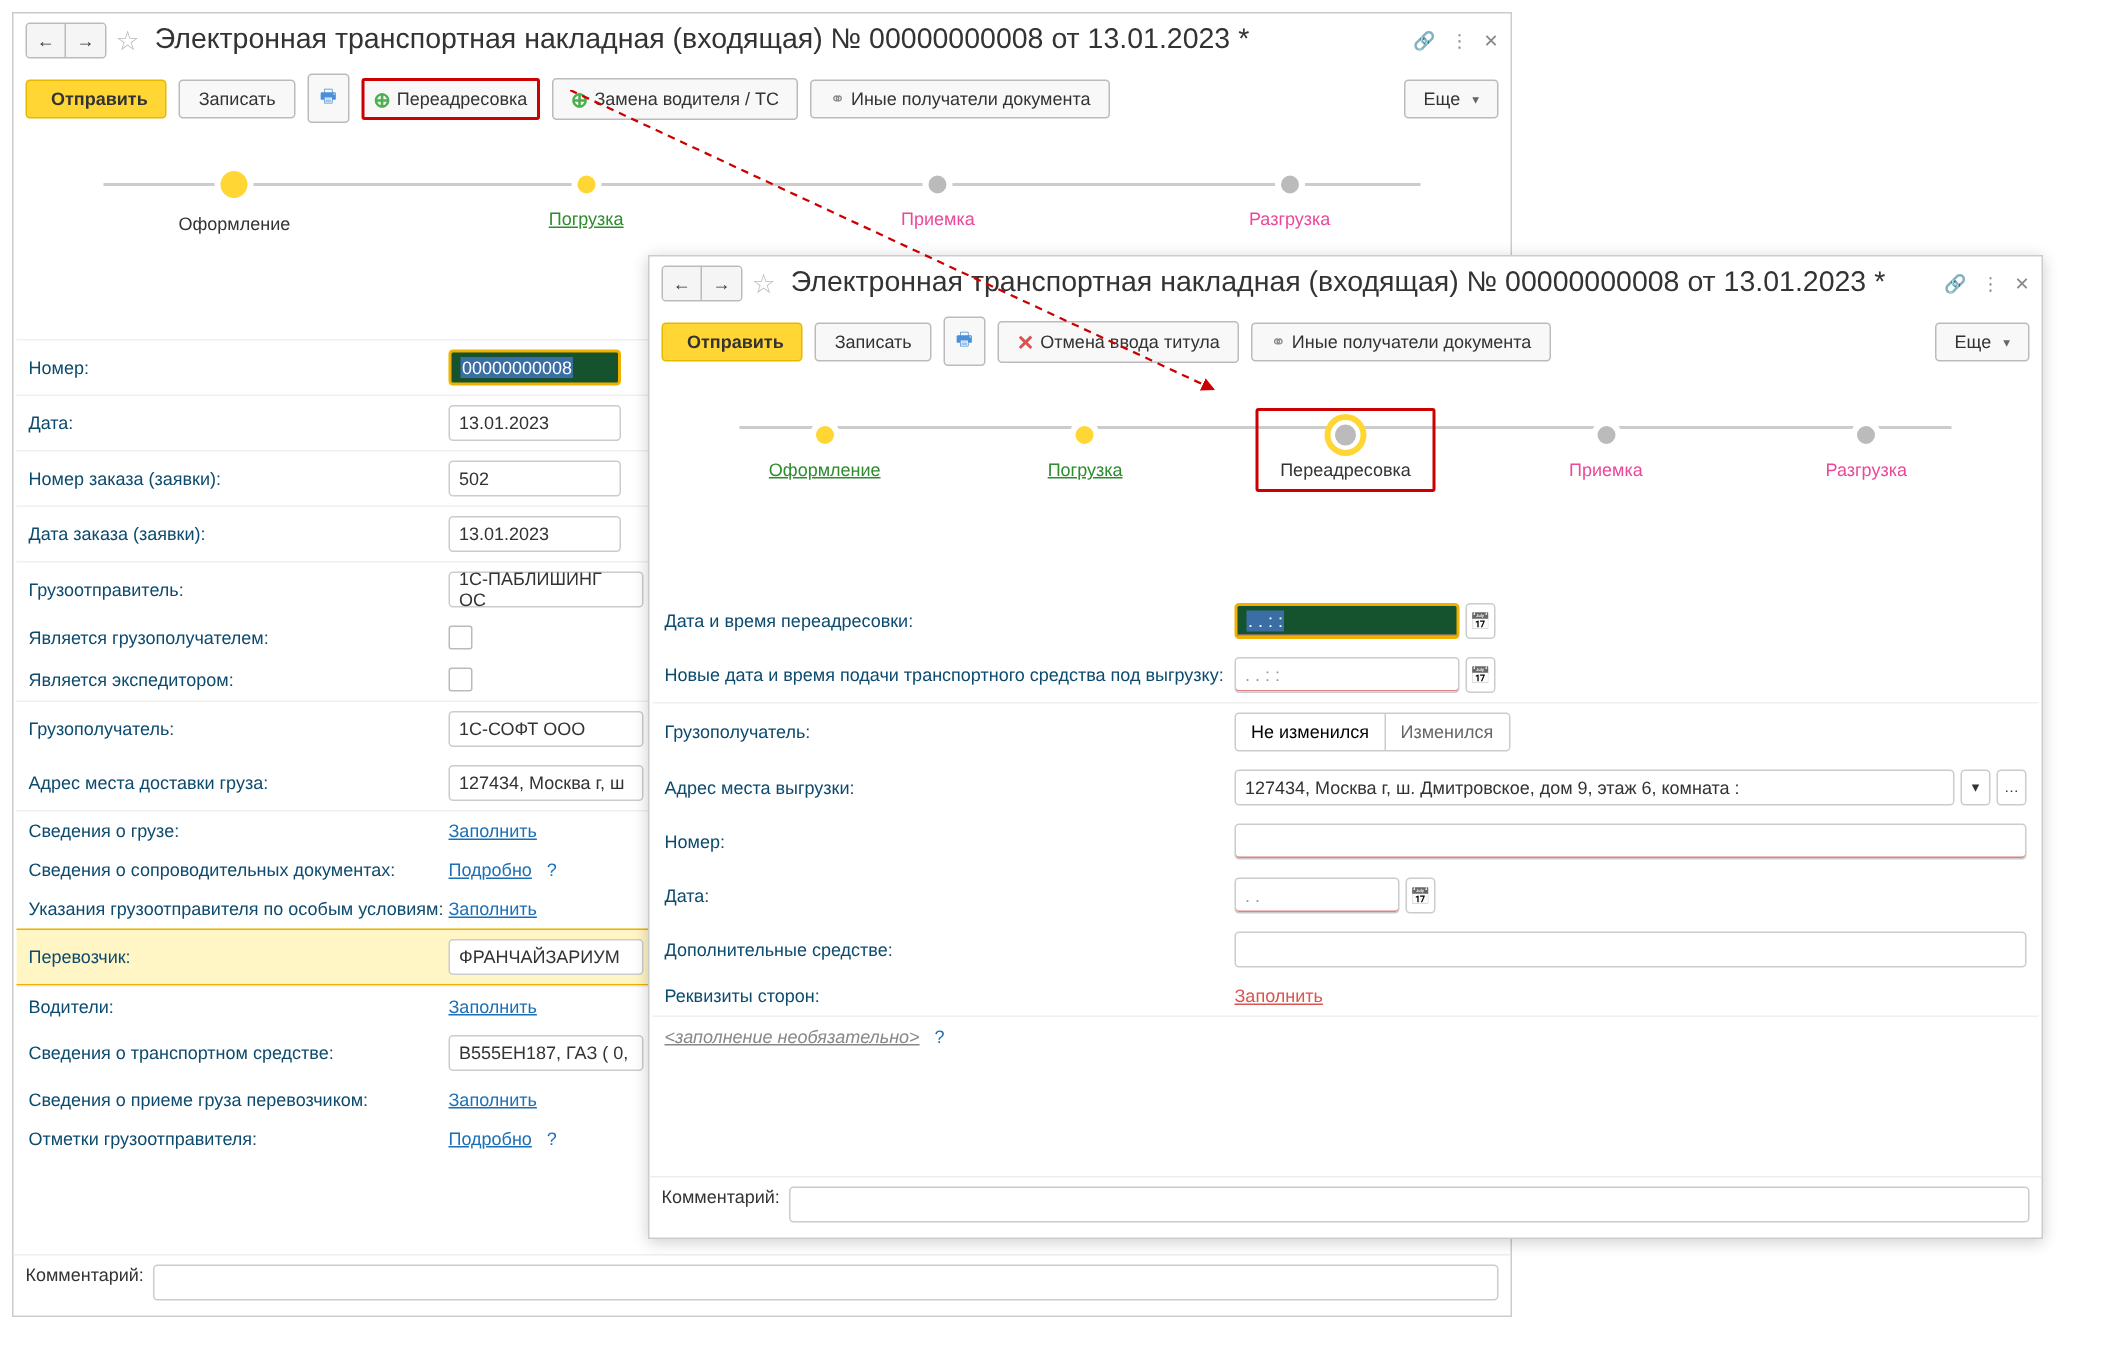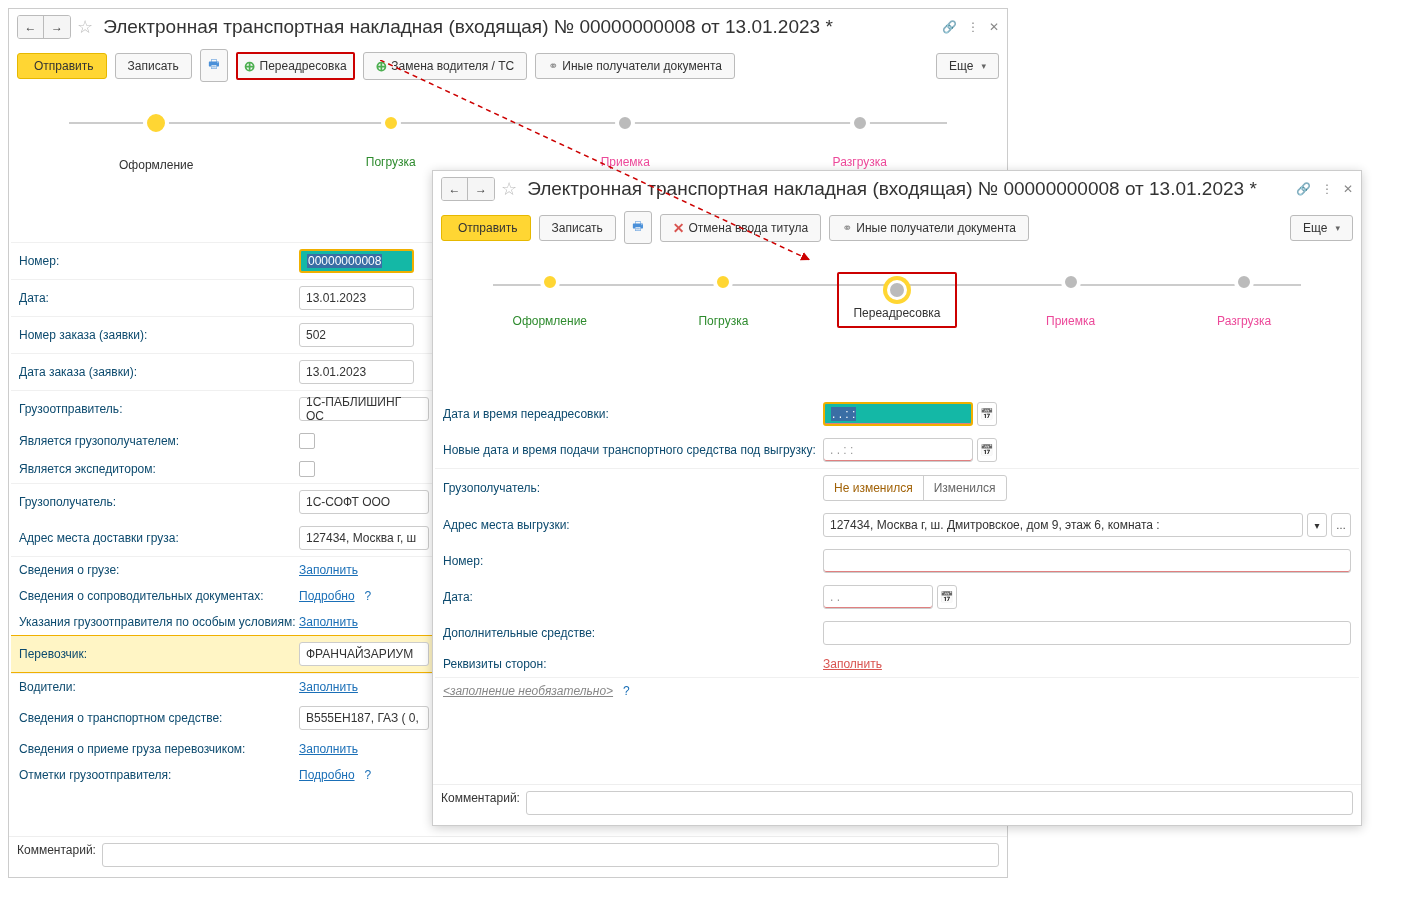--- a/index.html
+++ b/index.html
@@ -37,73 +37,73 @@
   .titleicons { display: flex; gap: 10px; align-items: center; color: #888; }
   .titleicons span { cursor: pointer; }
   .toolbar {
     display: flex; align-items: center; padding: 4px 8px 10px; gap: 8px;
   }
   .btn {
     border: 1px solid #bbb; border-radius: 3px; padding: 5px 12px;
     background: #f8f8f8; cursor: pointer; display: inline-flex; align-items: center; gap: 4px;
     font-size: 12px; color: #333;
   }
-  .btn.yellow { background: #ffd633; border-color: #e6b800; font-weight: 400; padding-left: 16px; }
+  .btn.yellow { background: #ffd633; border-color: #e6b800; font-weight: 700; padding-left: 16px; }
   .btn.icononly { width: 28px; padding: 5px 0; justify-content: center; }
   .plusgreen { color: #4caf50; font-weight: bold; font-size: 14px; }
   .xred { color: #d9534f; font-weight: bold; font-size: 14px; }
   .spacer { flex: 1; }
   .arrowdn::after { content: "▾"; margin-left: 4px; color: #666; font-size: 9px; }
 
   .stages {
     display: flex; align-items: center; justify-content: space-around;
     padding: 18px 30px 22px; position: relative;
   }
   .stages .line {
     position: absolute; left: 60px; right: 60px; top: 30px; height: 2px; background: #ccc; z-index: 0;
   }
-  .stage { display: flex; flex-direction: column; align-items: center; gap: 22px; z-index: 1; flex: 1; }
+  .stage { display: flex; flex-direction: column; align-items: center; gap: 6px; z-index: 1; flex: 1; }
   .dot {
     width: 20px; height: 20px; border-radius: 50%; background: #ccc;
     border: 4px solid #fff; box-shadow: 0 0 0 0;
   }
   .dot.big { width: 26px; height: 26px; }
   .dot.yellow { background: #ffd633; }
   .dot.yellowring { background: #bbb; box-shadow: 0 0 0 4px #ffd633; border: 3px solid #fff; }
   .dot.gray { background: #bbb; }
   .stagelabel { font-size: 12px; color: #ec4899; }
-  .stagelabel.done { color: #2e8b2e; cursor: pointer; }
+  .stagelabel.done { color: #2e8b2e; text-decoration: underline; cursor: pointer; }
   .stagelabel.current { color: #333; }
   .redbox { border: 2px solid #c00; padding: 4px 6px; border-radius: 2px; }
 
   .form { padding: 6px 2px; }
   .row {
     display: flex; align-items: center; padding: 6px 8px; border-top: 1px solid #f0f0f0;
   }
   .row.nb { border-top: none; }
   .lbl { color: #0c4a6e; flex: 0 0 280px; }
   .window2 .lbl { flex: 0 0 380px; }
   .val { flex: 1; display: flex; align-items: center; gap: 4px; }
   .input {
     height: 24px; border: 1px solid #ccc; border-radius: 3px; padding: 0 6px;
     background: #fff; min-width: 110px; width: 115px; display: flex; align-items: center;
   }
   .input.wide { width: 130px; }
   .input.full { flex: 1; }
-  .input.highlight { border: 2px solid #f0b000; background: #14b8a6; }
+  .input.highlight { border: 2px solid #f0b000; background: #14532d; }
   .input.redunder { box-shadow: inset 0 -1px 0 #e08080; }
   .link { color: #1a6fb7; text-decoration: underline; cursor: pointer; }
   .link.err { color: #d9534f; }
   .link.opt { color: #888; font-style: italic; }
   .help { color: #1a6fb7; margin-left: 6px; cursor: pointer; }
   .chk { width: 16px; height: 16px; border: 1px solid #bbb; border-radius: 2px; display: inline-block; }
   .hlrow { background: #fff5c5; border-top: 1px solid #f0b000; border-bottom: 1px solid #f0b000; }
   .toggle { display: flex; border: 1px solid #ccc; border-radius: 3px; overflow: hidden; }
   .toggle .opt { padding: 5px 10px; cursor: pointer; }
-  .toggle .opt.on { color: #a16207; text-align: center; }
+  .toggle .opt.on { color: #000000; text-align: center; }
   .toggle .opt.off { color: #666; border-left: 1px solid #ccc; }
   .smallbtn { width: 20px; height: 24px; border: 1px solid #ccc; border-radius: 3px; display: inline-flex; align-items: center; justify-content: center; cursor: pointer; font-size: 10px; }
   .calicon::after { content: "📅"; filter: grayscale(1); font-size: 11px; }
   .bottomcomment {
     display: flex; padding: 6px 8px; border-top: 1px solid #eee;
     position: absolute; bottom: 4px; left: 0; right: 0;
   }
   .bottomcomment .input { flex: 1; margin-left: 6px; }
   svg.arrowline { position: absolute; left: 380px; top: 60px; pointer-events: none; z-index: 5; }
   .printicon { color: #4a90d9; }

